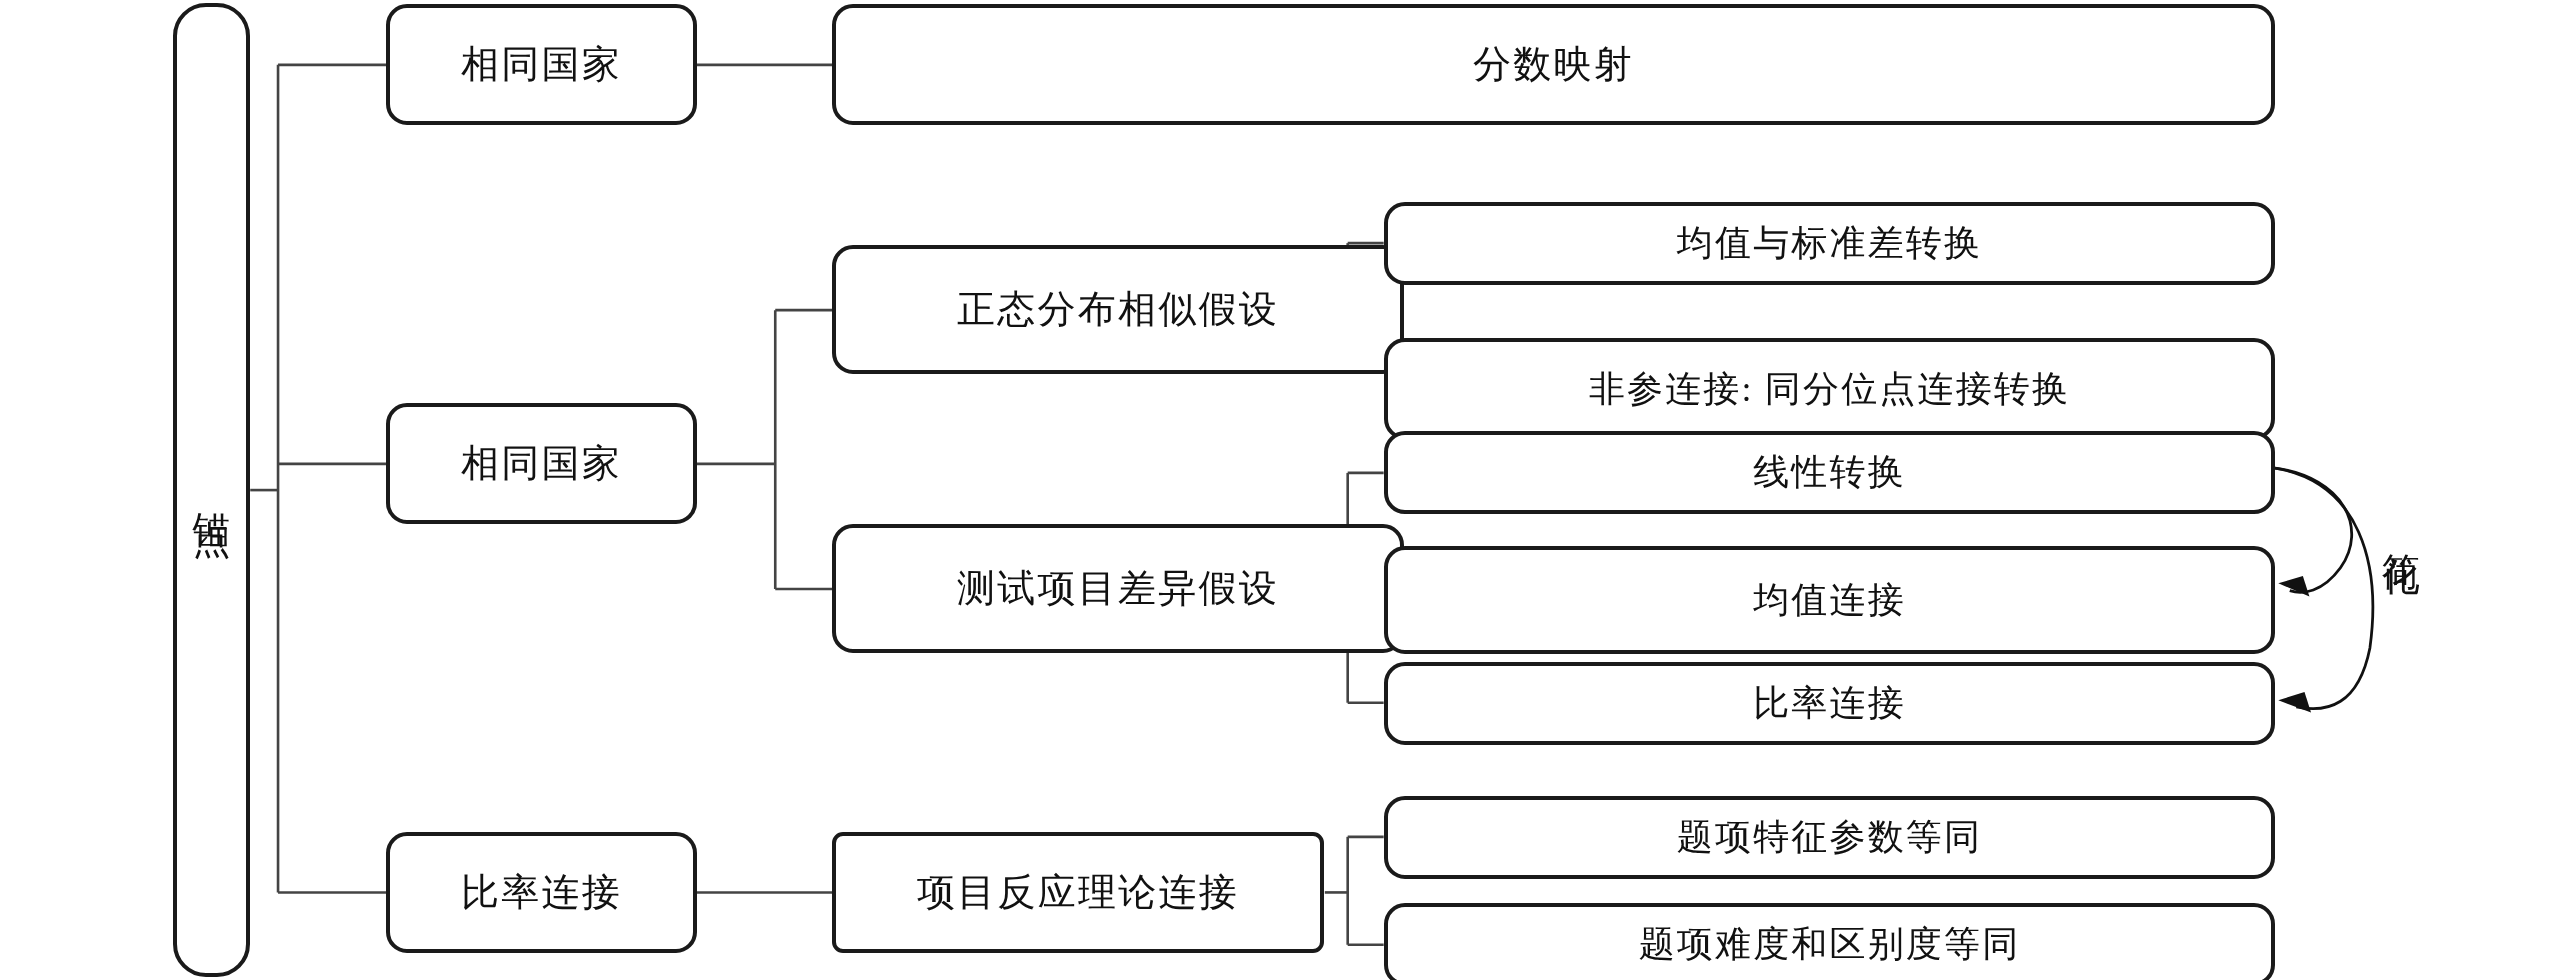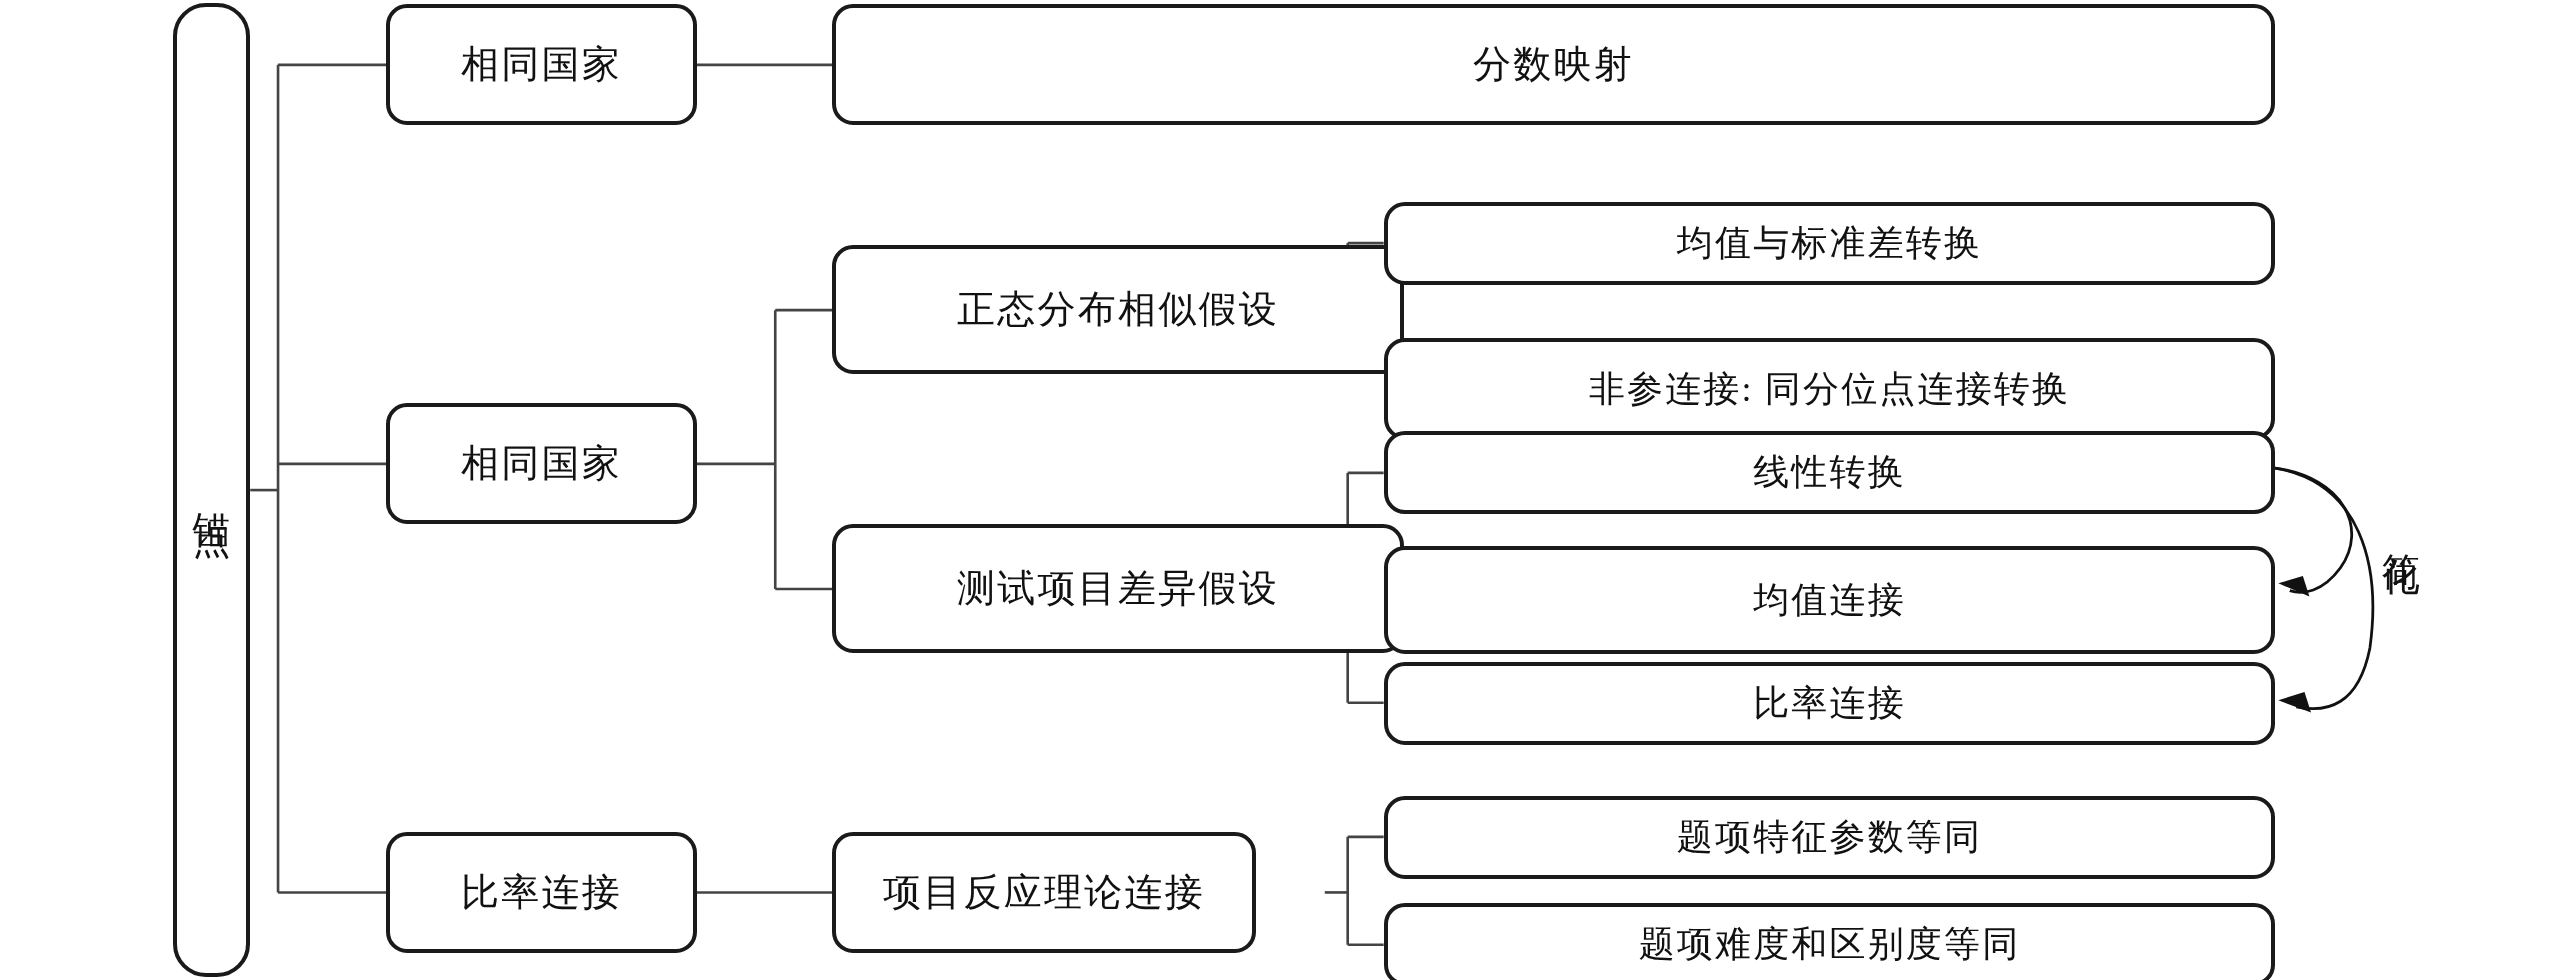--- a/index.html
+++ b/index.html
@@ -76,24 +76,25 @@
   .lvl2 {
     left: 832px;
     width: 572px;
     height: 129px;
     font-size: 38px;
   }
   #node-normal-hypothesis { top: 245px; }
   #node-item-diff-hypothesis { top: 524px; }
   #node-irt-link {
     left: 832px;
-    width: 424px;
+    width: 492px;
     height: 121px;
     top: 832px;
     font-size: 38px;
+    border-radius: 11px;
   }
 
   
   .leaf {
     left: 1384px;
     width: 891px;
     font-size: 36px;
   }
   #leaf-score-mapping {
     left: 832px;

